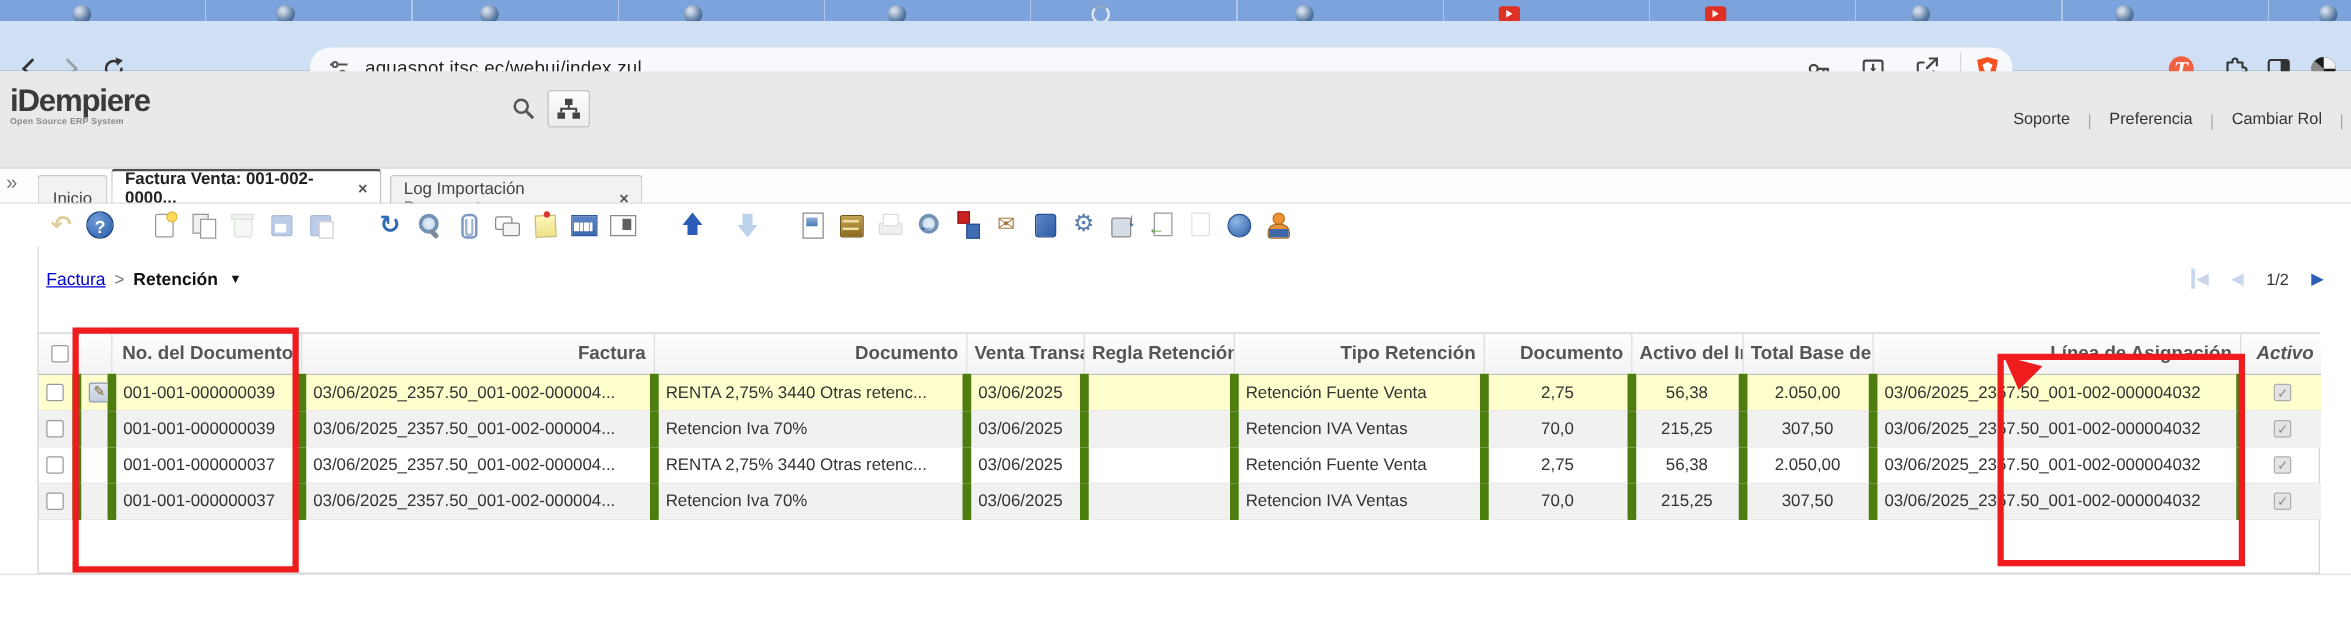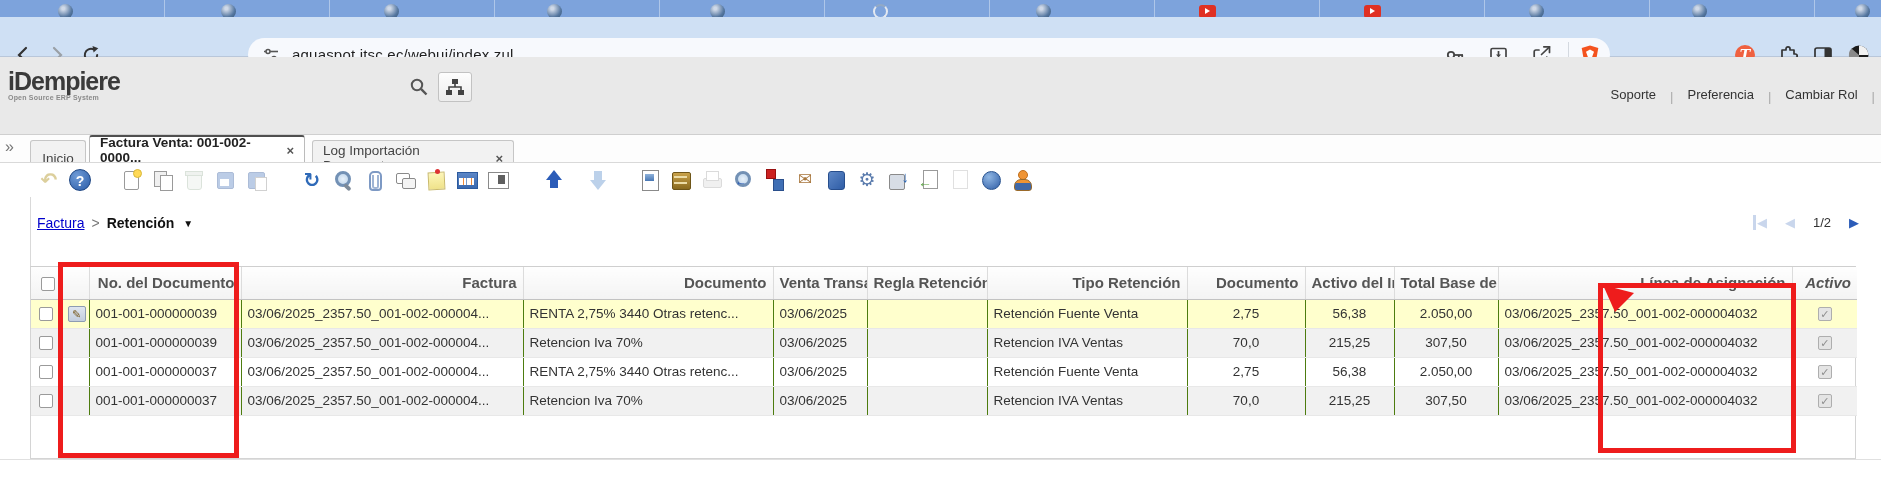--- a/index.html
+++ b/index.html
@@ -124,21 +124,21 @@
   .pg { cursor:pointer; font-size:13px; }
   .pg.first { color:#c9d6ec; border-left:3px solid #c9d6ec; padding-left:1px; }
   .pg.prev { color:#c9d6ec; }
   .pg.next { color:#2b5cb8; }
   .pg-label { color:#333; }
 
   
   .tablewrap { position:absolute; left:30px; top:266px; width:1826px; height:193px; border:1px solid #d4d4d4; border-top:1px solid #cfcfcf; background:#fff; }
   table.grid { border-collapse:collapse; table-layout:fixed; width:1826px; font-size:13.5px; }
   table.grid th { height:32px; background:linear-gradient(#fefefe,#f3f3f3); border-bottom:1px solid #c2c2c2; border-right:1px solid #dcdcdc; font-size:15px; color:#555; text-align:right; padding:0 6px; font-weight:bold; white-space:nowrap; overflow:hidden; }
-  table.grid td { height:29px; border-bottom:1px solid #e8e8e8; border-right:1px solid #4d7c0f; padding:0 6px; white-space:nowrap; overflow:hidden; color:#333; }
+  table.grid td { height:29px; border-bottom:1px solid #e8e8e8; border-right:7px solid #4d7c0f; padding:0 6px; white-space:nowrap; overflow:hidden; color:#333; }
   table.grid th:last-child, table.grid td:last-child { border-right:none;font-style:italic; }
   tr.sel td { background:#ffffcd; }
   tr.alt td { background:#f1f1f1; }
   td.num, th.num { text-align:center; }
   td.ctr, th.ctr { text-align:center; }
   .cb { width:14px; height:14px; border:1px solid #9a9a9a; border-radius:2px; background:#fff; display:inline-block; line-height:12px; text-align:center; vertical-align:middle; cursor:pointer; }
   .cb.checked { background:#e4e4e4; border-color:#aeaeae; color:#8d8d8d; }
   .cb.checked::after { content:"✓"; font-size:11px; font-weight:bold; }
   .rowedit { display:inline-block; width:18px; height:16px; background:linear-gradient(#dfe6f0,#c3cede); border:1px solid #8d9cb2; border-radius:2px; font-size:11px; line-height:14px; text-align:center; color:#7a5c22; cursor:pointer; }
   .rowedit::before { content:"✎"; }

